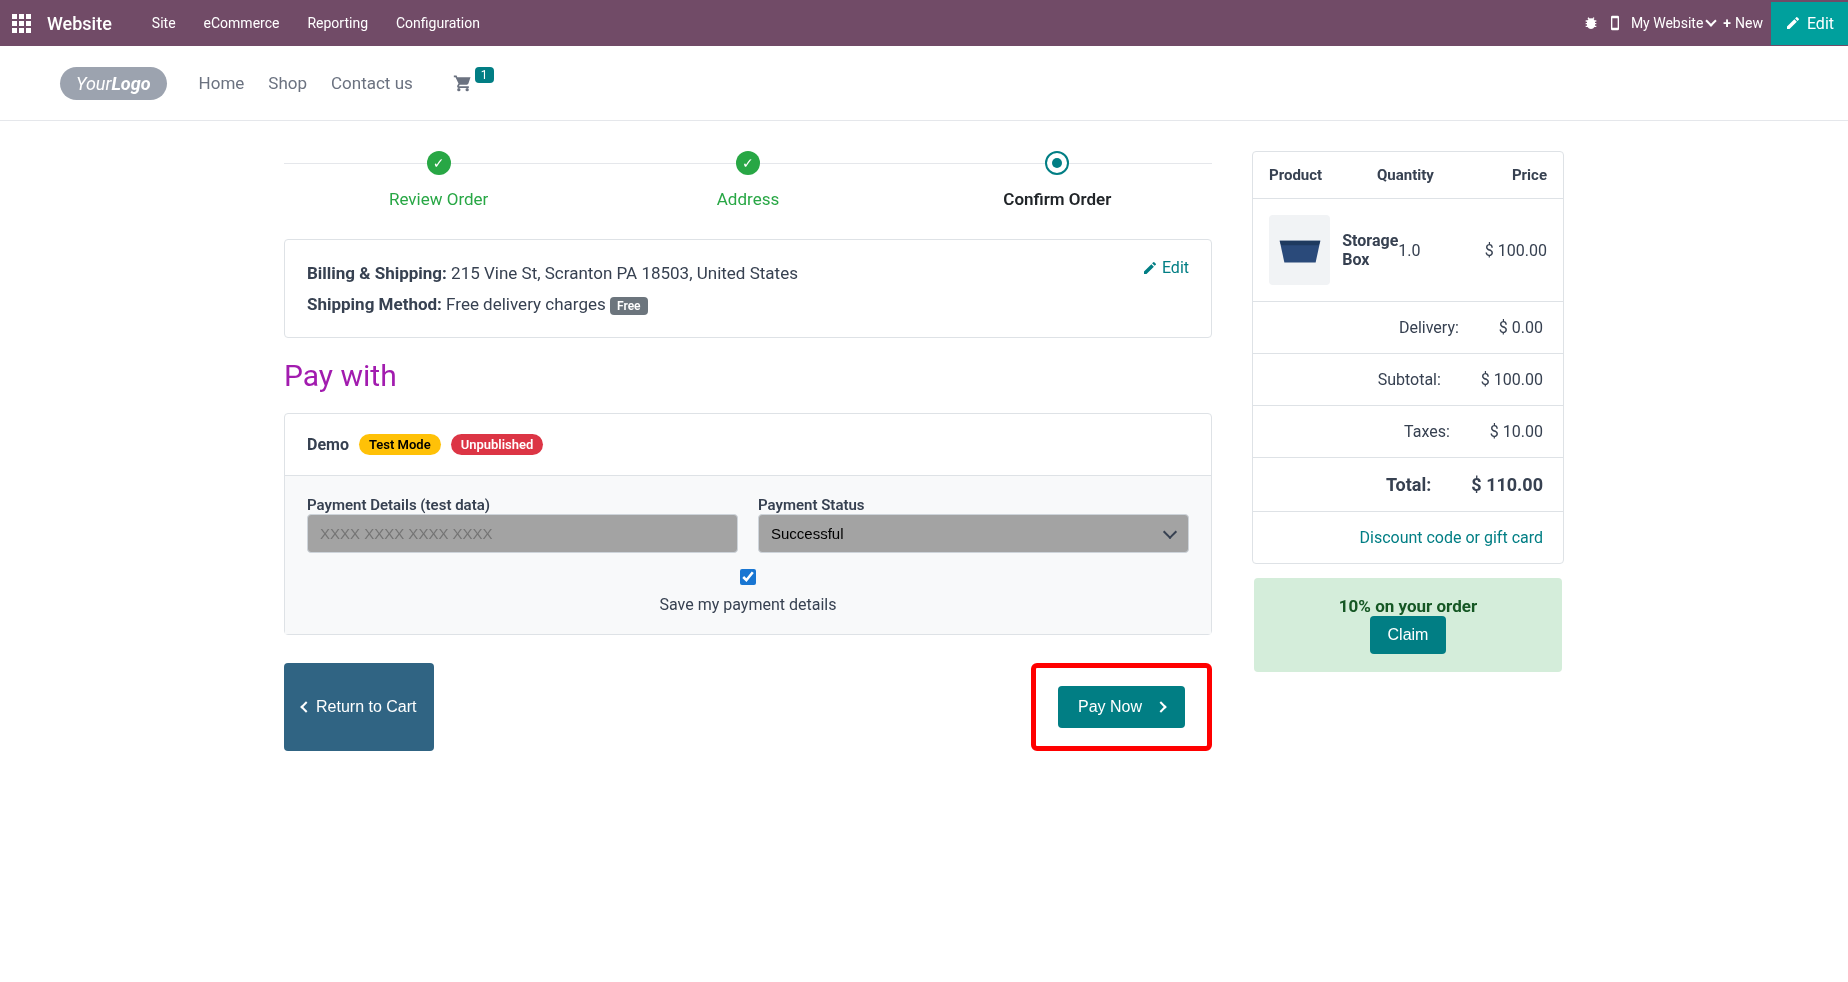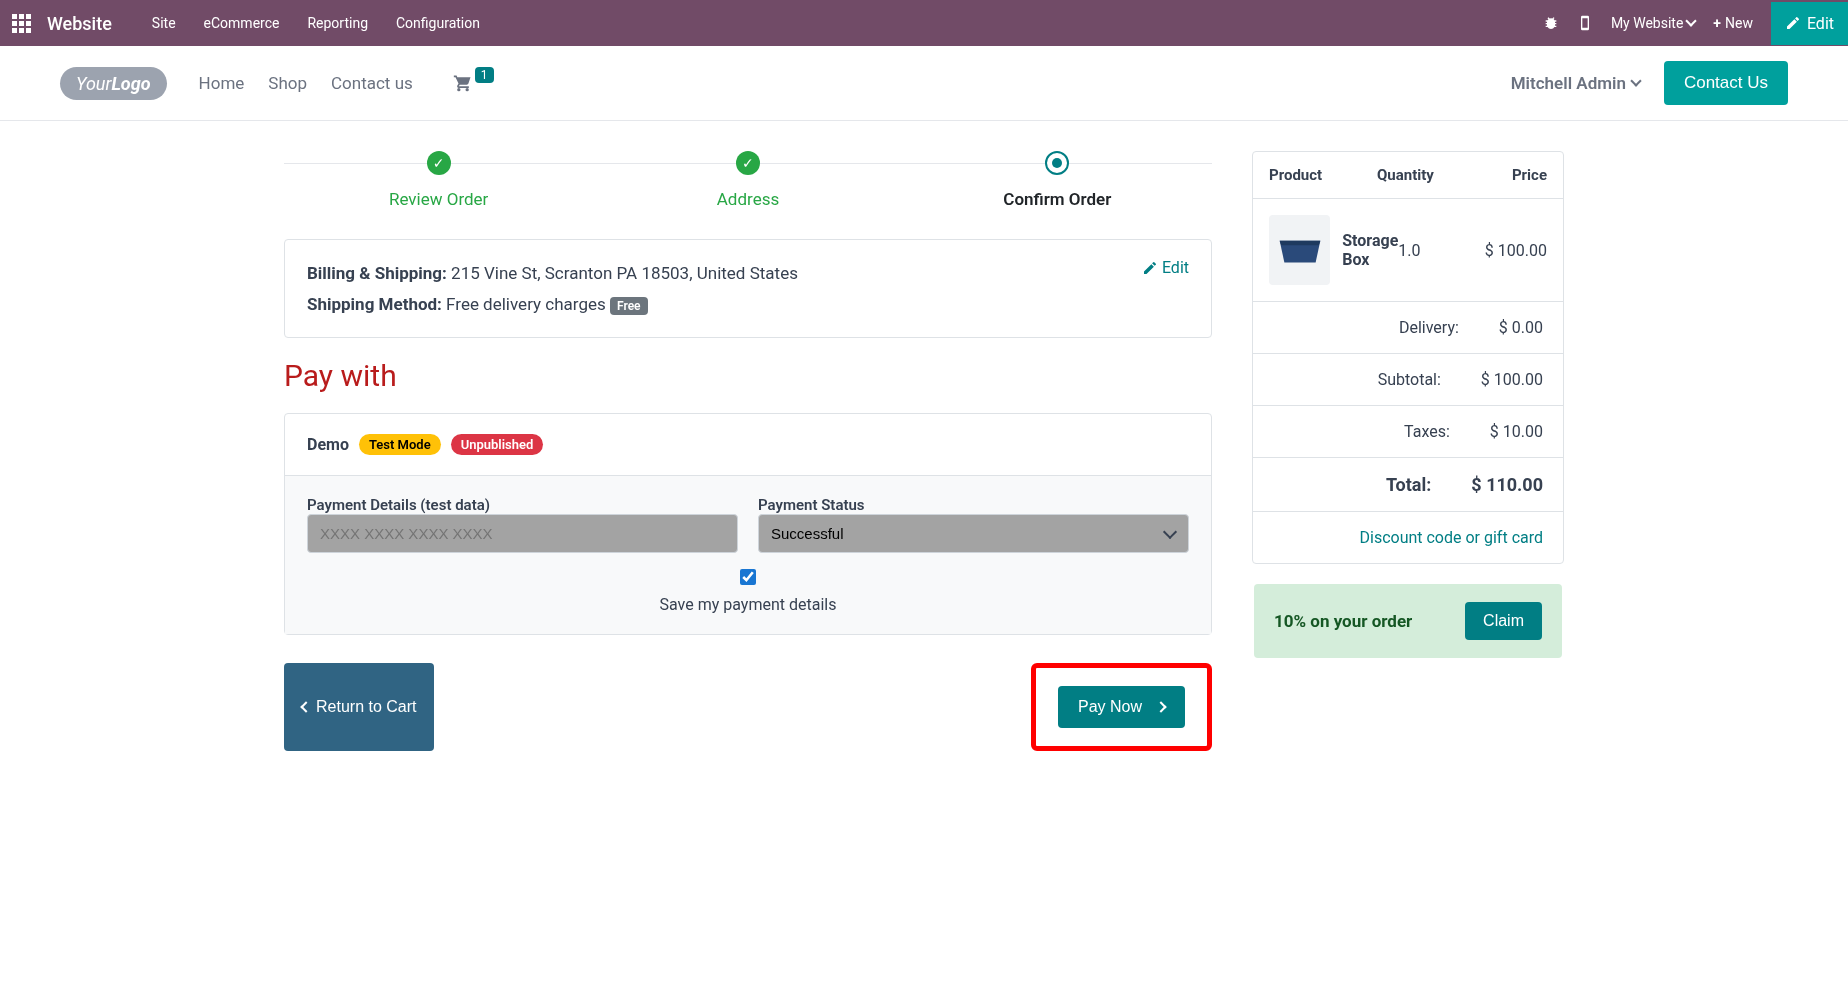--- a/index.html
+++ b/index.html
@@ -6,21 +6,21 @@
 body { font-family: -apple-system, BlinkMacSystemFont, "Segoe UI", Roboto, sans-serif; color: #374151; background: #fff; }
 
 
 .topbar { background: #714B67; height: 46px; display: flex; align-items: center; padding: 0 12px; color: #fff; }
 .topbar-left { display: flex; align-items: center; gap: 8px; }
 .apps-grid { display: grid; grid-template-columns: repeat(3, 5px); grid-template-rows: repeat(3, 5px); gap: 2px; margin-right: 8px; cursor: pointer; }
 .apps-grid span { background: #fff; width: 5px; height: 5px; }
 .topbar-title { font-size: 18px; font-weight: 500; margin-right: 16px; }
 .topbar-menu { display: flex; gap: 28px; margin-left: 16px; }
 .topbar-menu a { color: #fff; font-size: 14px; text-decoration: none; cursor: pointer; }
-.topbar-right { margin-left: auto; display: flex; align-items: center; gap: 18px; }
+.topbar-right { margin-left: auto; display: flex; align-items: center; gap: 8px; }
 .topbar-right-item { color: #fff; font-size: 14px; cursor: pointer; display: flex; align-items: center; gap: 4px; }
 .edit-btn { background: #00A09D; padding: 12px 14px; margin: -12px -12px -12px 0; cursor: pointer; display: flex; align-items: center; gap: 6px; }
 
 
 .site-header { height: 75px; border-bottom: 1px solid #e5e7eb; display: flex; align-items: center; padding: 0 60px; }
 .logo { background: #9ca3af; color: #fff; border-radius: 50px; padding: 6px 16px; font-size: 18px; font-style: italic; font-weight: bold; margin-right: 32px; }
 .logo .your { font-weight: normal; }
 .site-nav { display: flex; gap: 24px; }
 .site-nav a { color: #6b7280; font-size: 17px; text-decoration: none; cursor: pointer; }
 .cart-wrap { margin-left: 40px; display: flex; align-items: center; color: #6b7280; cursor: pointer; position: relative; }
@@ -48,21 +48,21 @@
 .step-label { font-size: 17px; }
 
 
 .card { border: 1px solid #dee2e6; border-radius: 4px; padding: 18px 22px; margin-bottom: 4px; }
 .addr-row { display: flex; justify-content: space-between; align-items: flex-start; }
 .addr-text { font-size: 17px; line-height: 1.8; }
 .addr-text b { font-weight: 700; }
 .edit-link { color: #017E84; font-size: 16px; text-decoration: none; cursor: pointer; display: flex; align-items: center; gap: 4px; }
 .free-badge { background: #6c757d; color: #fff; border-radius: 4px; font-size: 12px; padding: 2px 7px; font-weight: 600; }
 
-h2.pay-with { font-size: 30px; font-weight: 400; color: #b91c1c; margin: 20px 0; }
+h2.pay-with { font-size: 30px; font-weight: 400; color: #a21caf; margin: 20px 0; }
 
 
 .pay-card { border: 1px solid #dee2e6; border-radius: 4px; margin-bottom: 24px; }
 .pay-header { padding: 20px 22px; display: flex; align-items: center; gap: 10px; }
 .pay-header b { font-size: 16px; }
 .badge-yellow { background: #ffc107; color: #000; border-radius: 50px; font-size: 13px; padding: 3px 10px; font-weight: 600; }
 .badge-red { background: #dc3545; color: #fff; border-radius: 50px; font-size: 13px; padding: 3px 10px; font-weight: 600; }
 .pay-body { background: #f8f9fa; padding: 20px 22px; border-top: 1px solid #dee2e6; }
 .pay-fields { display: flex; gap: 20px; margin-bottom: 16px; }
 .pay-field { flex: 1; }
@@ -89,21 +89,21 @@
 .sum-head .c3 { width: 80px; text-align: right; }
 .sum-row { display: flex; align-items: center; padding: 16px; border-bottom: 1px solid #dee2e6; font-size: 16px; }
 .sum-img { width: 70px; height: 70px; background: #f1f3f5; border-radius: 4px; margin-right: 12px; display: flex; align-items: center; justify-content: center; }
 .sum-row .c1 { flex: 1; font-weight: 700; }
 .sum-row .c2 { width: 70px; }
 .sum-row .c3 { width: 100px; text-align: right; }
 .sum-line { display: flex; justify-content: space-between; padding: 16px 20px; font-size: 16px; border-bottom: 1px solid #dee2e6; }
 .sum-line.total { font-weight: 700; font-size: 18px; }
 .sum-line .label { flex: 1; text-align: right; padding-right: 40px; }
 .discount-link { display: block; text-align: right; padding: 16px 20px; color: #017E84; font-size: 16px; text-decoration: none; cursor: pointer; }
-.promo { background: #d4edda; border-radius: 4px; margin: 20px 2px 0; padding: 18px 20px; display: flex; justify-content: space-between; align-items: center; }
+.promo { background: #d4edda; border-radius: 4px; margin: 14px 2px 0; padding: 18px 20px; display: flex; justify-content: space-between; align-items: center; flex-direction: column; }
 .promo-text { color: #155724; font-weight: 700; font-size: 17px; }
 .claim-btn { background: #017E84; color: #fff; border: none; border-radius: 4px; padding: 10px 18px; font-size: 16px; cursor: pointer; }
 
 .chev { display: inline-block; width: 8px; height: 8px; border-right: 2px solid currentColor; border-bottom: 2px solid currentColor; }
 .chev-left { transform: rotate(135deg); }
 .chev-right { transform: rotate(-45deg); }
 .chev-down { transform: rotate(45deg); position: relative; top: -2px; }
 
 svg.icon { width: 16px; height: 16px; fill: currentColor; }
 </style>
@@ -166,27 +166,20 @@
   <div class="site-nav">
     <a>Home</a>
     <a>Shop</a>
     <a>Contact us</a>
   </div>
   <div class="cart-wrap">
     <svg class="icon cart-icon" viewBox="0 0 24 24" style="width:20px;height:20px;">
         <path d="M7 18a2 2 0 1 0 0 4 2 2 0 0 0 0-4zm10 0a2 2 0 1 0 0 4 2 2 0 0 0 0-4zM7.2 14h9.4a2 2 0 0 0 1.9-1.4L21 5H5.2l-.9-2H1v2h2l3.6 7.6-1.4 2.4A2 2 0 0 0 7 18h12v-2H7l1.1-2z"></path>
       </svg>
     <span class="cart-badge">1</span>
-  </div>
-  <div class="header-right">
-    <div class="user-drop">
-      <span>Mitchell Admin</span>
-      <span class="chev chev-down"></span>
-    </div>
-    <button class="contact-btn">Contact Us</button>
   </div>
 </div>
 
 <div class="content">
   <div class="main-col">
 
     <div class="progress">
       <div class="step step-done">
         <div class="step-icon">✓</div>
         <div class="step-label">Review Order</div>

